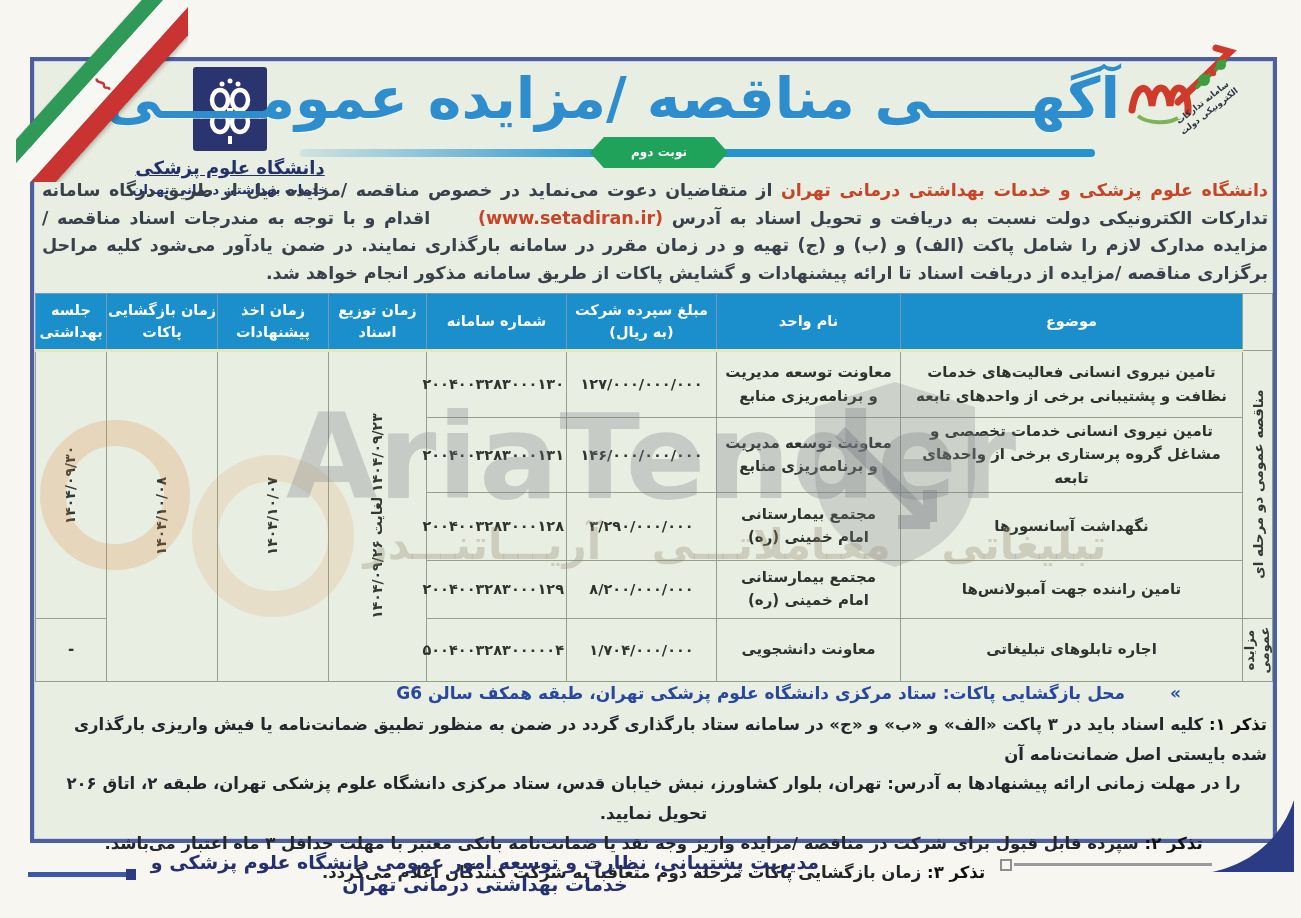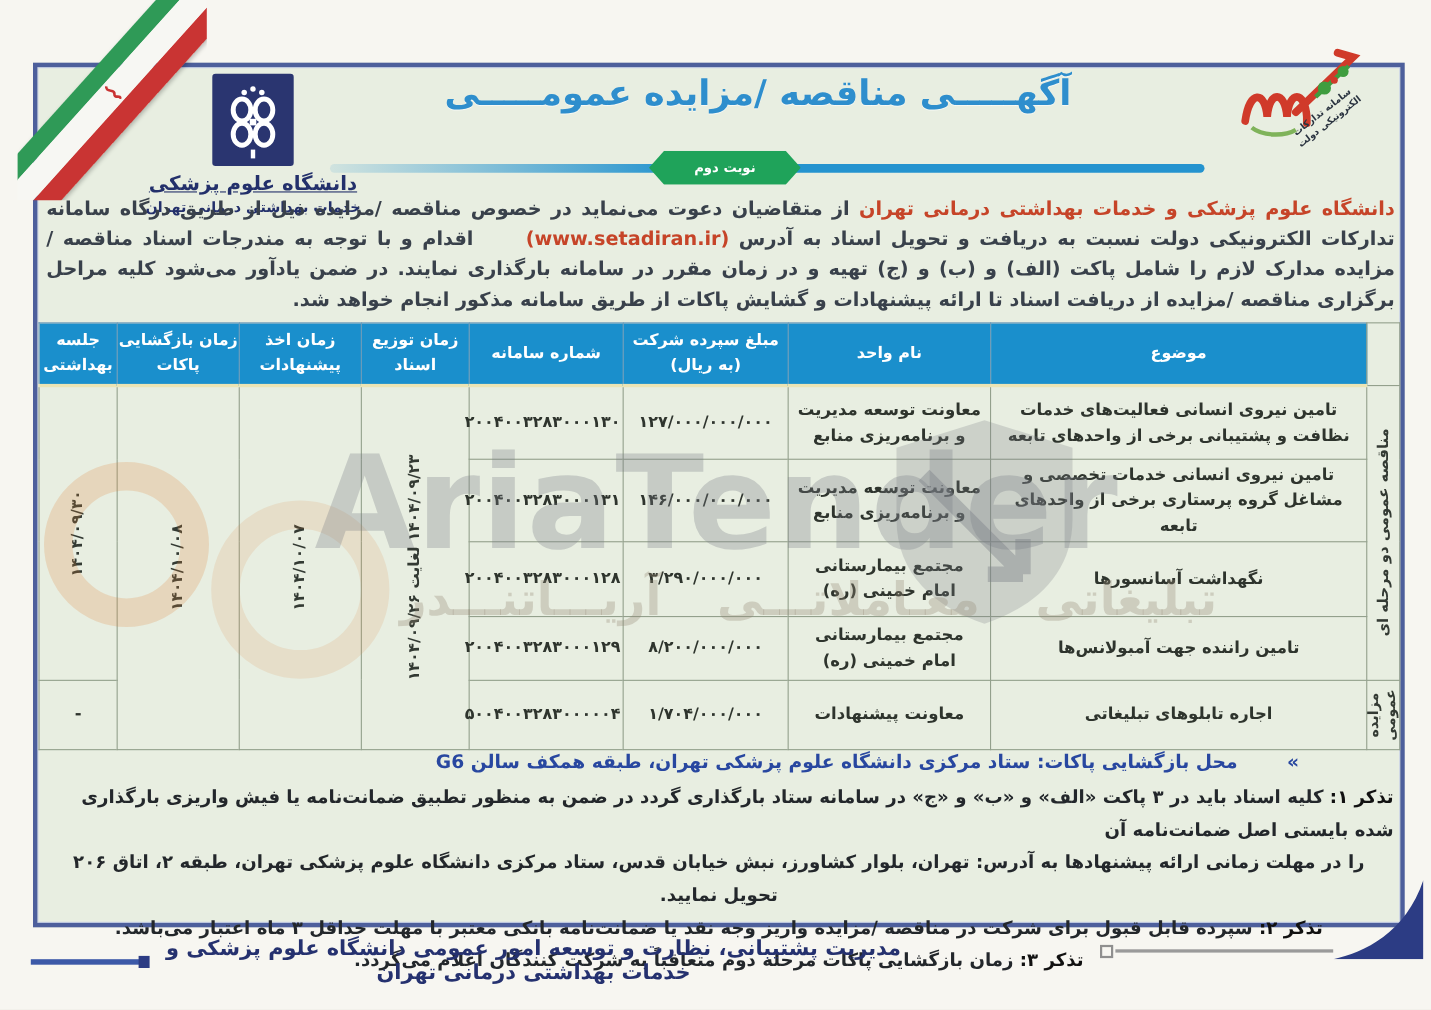--- a/index.html
+++ b/index.html
@@ -20,22 +20,22 @@
   .fs.white svg { position:absolute; left:132px; top:2px; }
 
   
   .univ { position:absolute; left:86px; top:2px; width:220px; text-align:center; }
   .univ-logo { width:74px; height:84px; margin:4px auto 6px auto; background:#2a3570; border-radius:3px;
                display:flex; align-items:center; justify-content:center; }
   .org1 { font-size:18px; font-weight:bold; color:#23306b;text-decoration:underline; }
   .org2 { font-size:13px; font-weight:bold; color:#23306b; margin-top:4px; }
 
   
-  .title { position:absolute; left:240px; top:4px; width:830px; text-align:center; direction:rtl;
-           font-size:32px; font-weight:bold; color:#2e8ecd; letter-spacing:-1px;
+  .title { position:absolute; left:256px; top:4px; width:830px; text-align:center; direction:rtl;
+           font-size:57px; font-weight:bold; color:#2e8ecd; letter-spacing:-1px;
            text-shadow:0 1px 0 rgba(255,255,255,.6); white-space:nowrap; }
 
   
   .subline { position:absolute; left:266px; top:88px; width:795px; height:8px; border-radius:4px;
              background:linear-gradient(to left, #2493cf 60%, rgba(36,147,207,.12)); }
   .badge { position:absolute; left:290px; top:-12px; width:138px; height:31px; background:#1fa35a;
            clip-path:polygon(10% 0, 90% 0, 100% 50%, 90% 100%, 10% 100%, 0 50%);
            color:#fff; font-size:12px; font-weight:bold; text-align:center; line-height:31px; direction:rtl; }
 
   
@@ -220,21 +220,21 @@
           <td>تامین راننده جهت آمبولانس‌ها</td>
           <td>مجتمع بیمارستانی امام خمینی (ره)</td>
           <td class="num">۸/۲۰۰/۰۰۰/۰۰۰</td>
           <td class="num">۲۰۰۴۰۰۳۲۸۳۰۰۰۱۲۹</td>
         </tr>
         <tr>
           <td class="vcell">
               <div class="vtext wrap">مزایده عمومی</div>
             </td>
           <td>اجاره تابلوهای تبلیغاتی</td>
-          <td>معاونت پیشنهادات</td>
+          <td>معاونت دانشجویی</td>
           <td class="num">۱/۷۰۴/۰۰۰/۰۰۰</td>
           <td class="num">۵۰۰۴۰۰۳۲۸۳۰۰۰۰۰۴</td>
           <td>-</td>
         </tr>
       </tbody>
     </table>
 
     <div class="notes">
       <div class="open-line">
         <span class="mk ltr">«</span>

